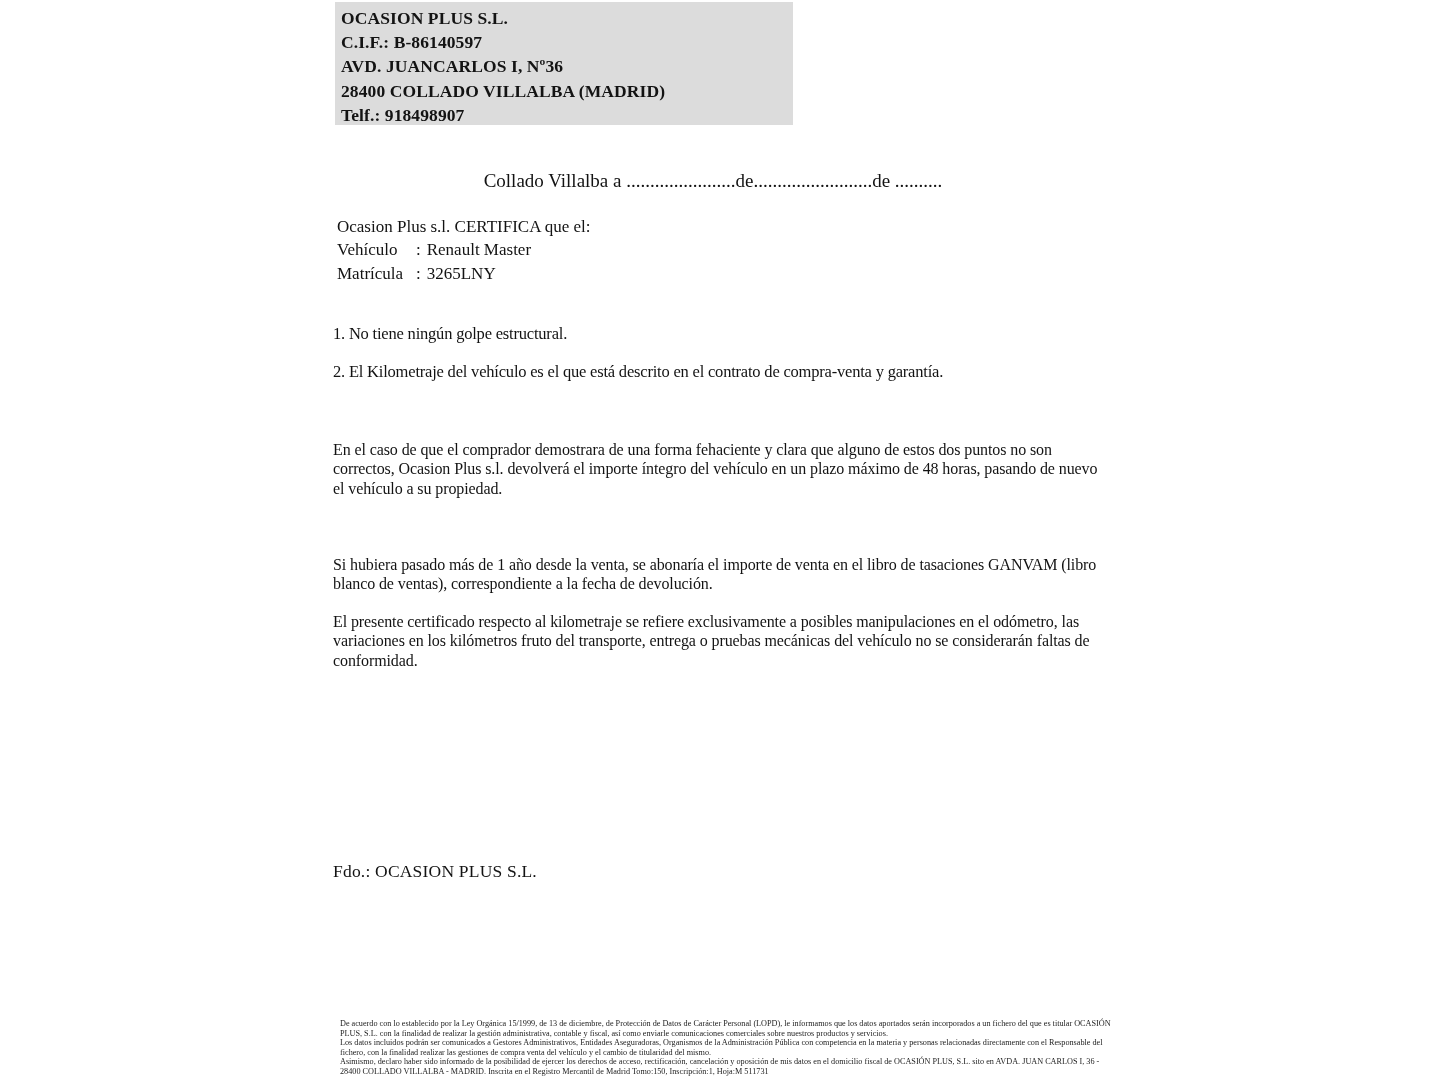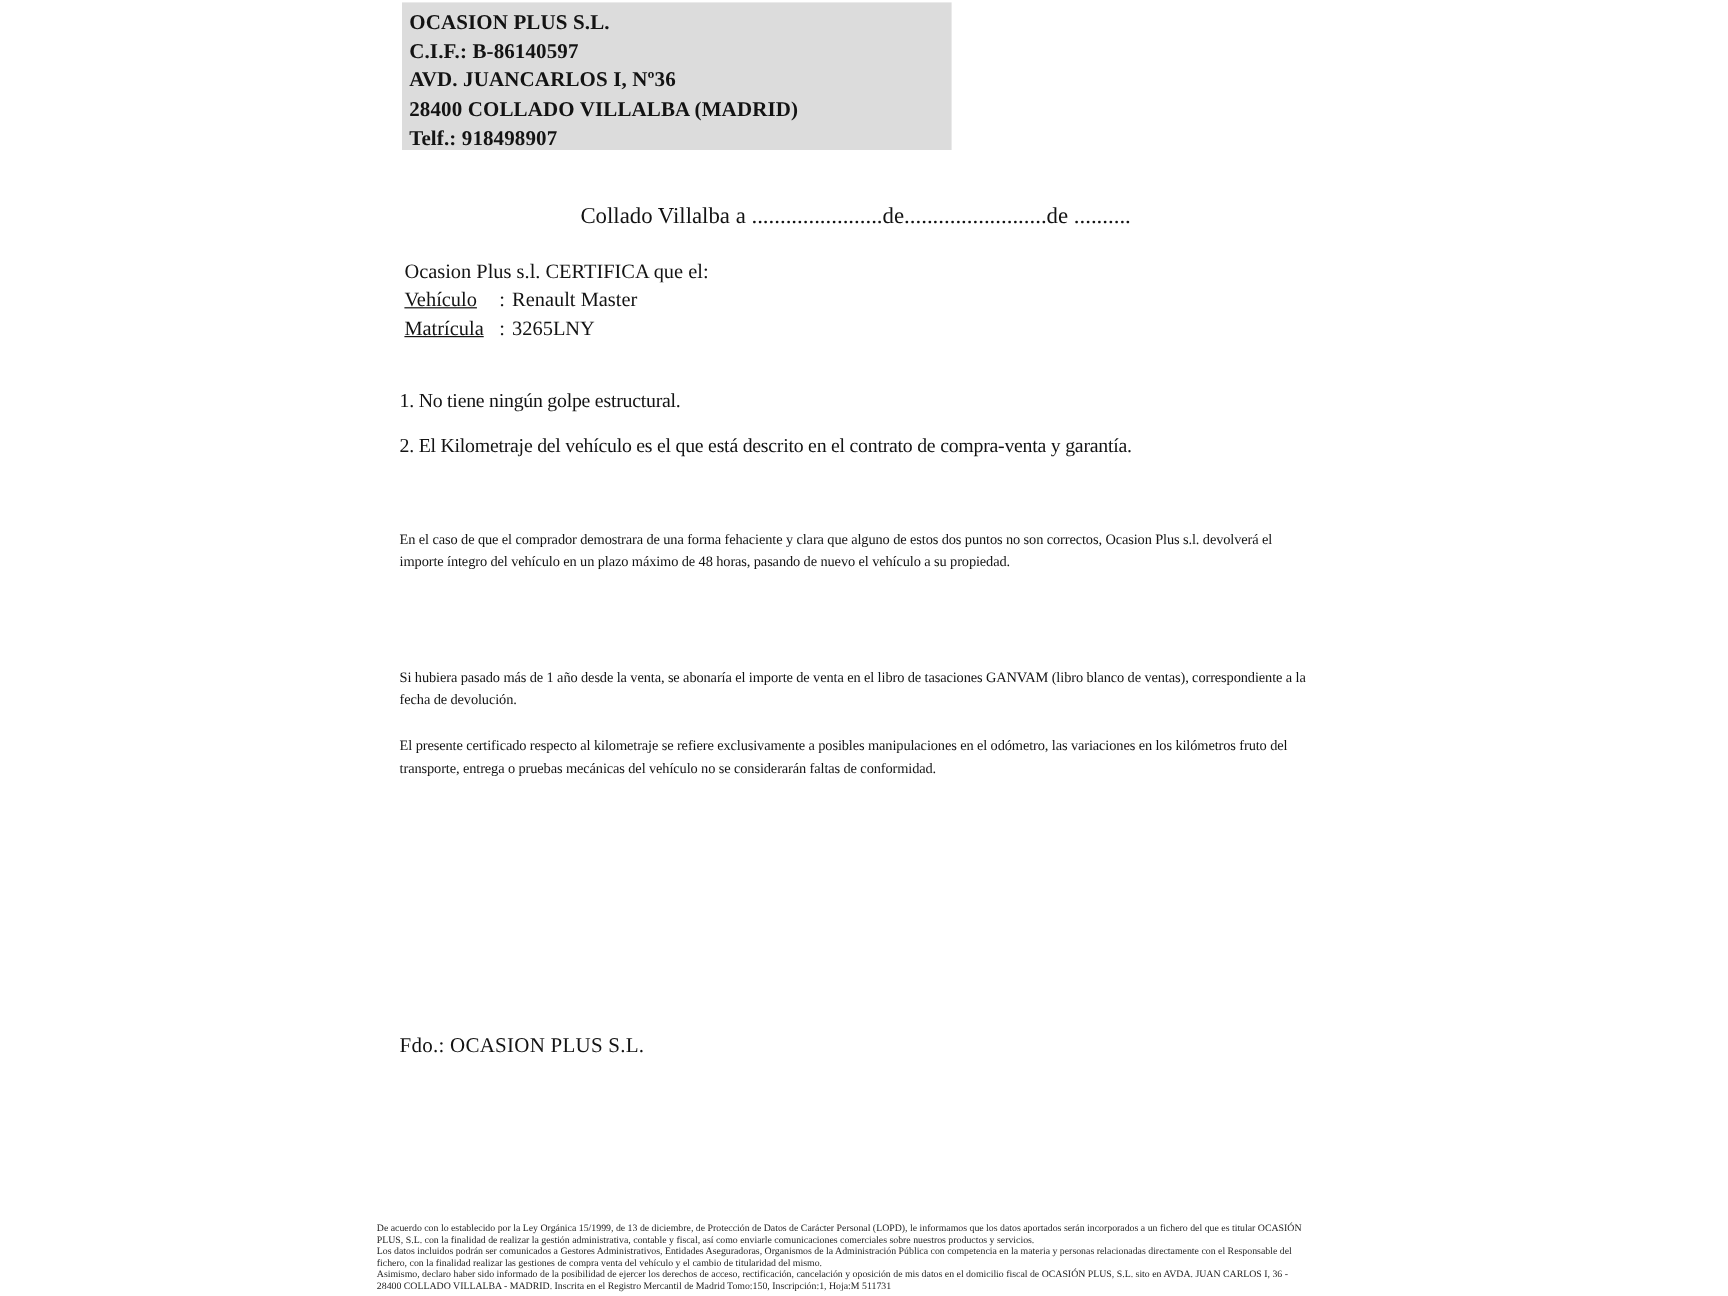--- a/index.html
+++ b/index.html
@@ -42,54 +42,54 @@
     position: absolute;
     left: 337px;
     top: 215px;
     font-size: 17px;
     line-height: 23.4px;
   }
   .cert-field .label-wrap {
     display: inline-block;
     width: 79px;
   }
-  .cert-field .label-wrap span { text-decoration: underline; }
+  .cert-field .label-wrap span { }
   .cert-field .sep { margin-right: 6px; }
   .point {
     position: absolute;
     left: 333px;
     font-size: 16.5px;
     letter-spacing: -0.2px;
     white-space: nowrap;
   }
   .point1 { top: 324px; }
   .point2 { top: 362px; }
   .para {
     position: absolute;
     left: 333px;
     width: 766px;
-    font-size: 12px;
+    font-size: 16px;
     line-height: 19.4px;
     letter-spacing: -0.1px;
   }
   .para1 { top: 440px; }
   .para2 { top: 515px; }
   .para3 { top: 555px; }
   .para4 { top: 612px; }
   .signature {
     position: absolute;
     left: 333px;
     top: 861px;
     font-size: 17.5px;
     letter-spacing: 0.2px;
     white-space: nowrap;
   }
   .legal {
     position: absolute;
-    left: 314px;
+    left: 340px;
     top: 1019px;
     width: 772px;
     font-size: 8.2px;
     line-height: 9.6px;
     letter-spacing: 0;
     color: #1c1c1c;
   }
 </style>
 </head>
 <body>

